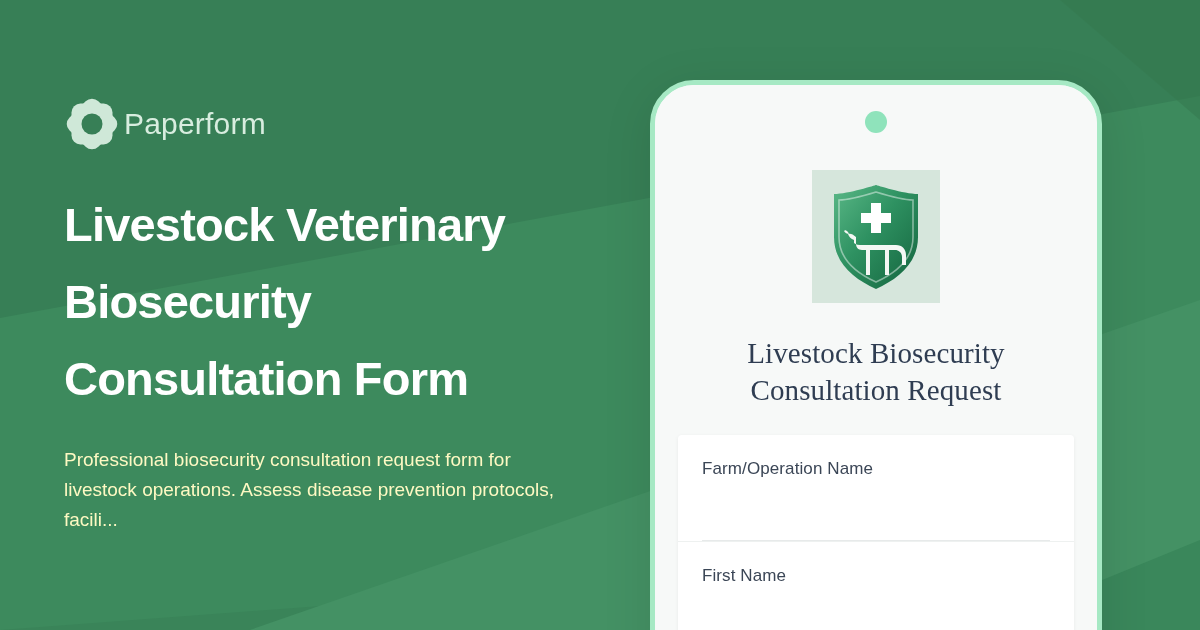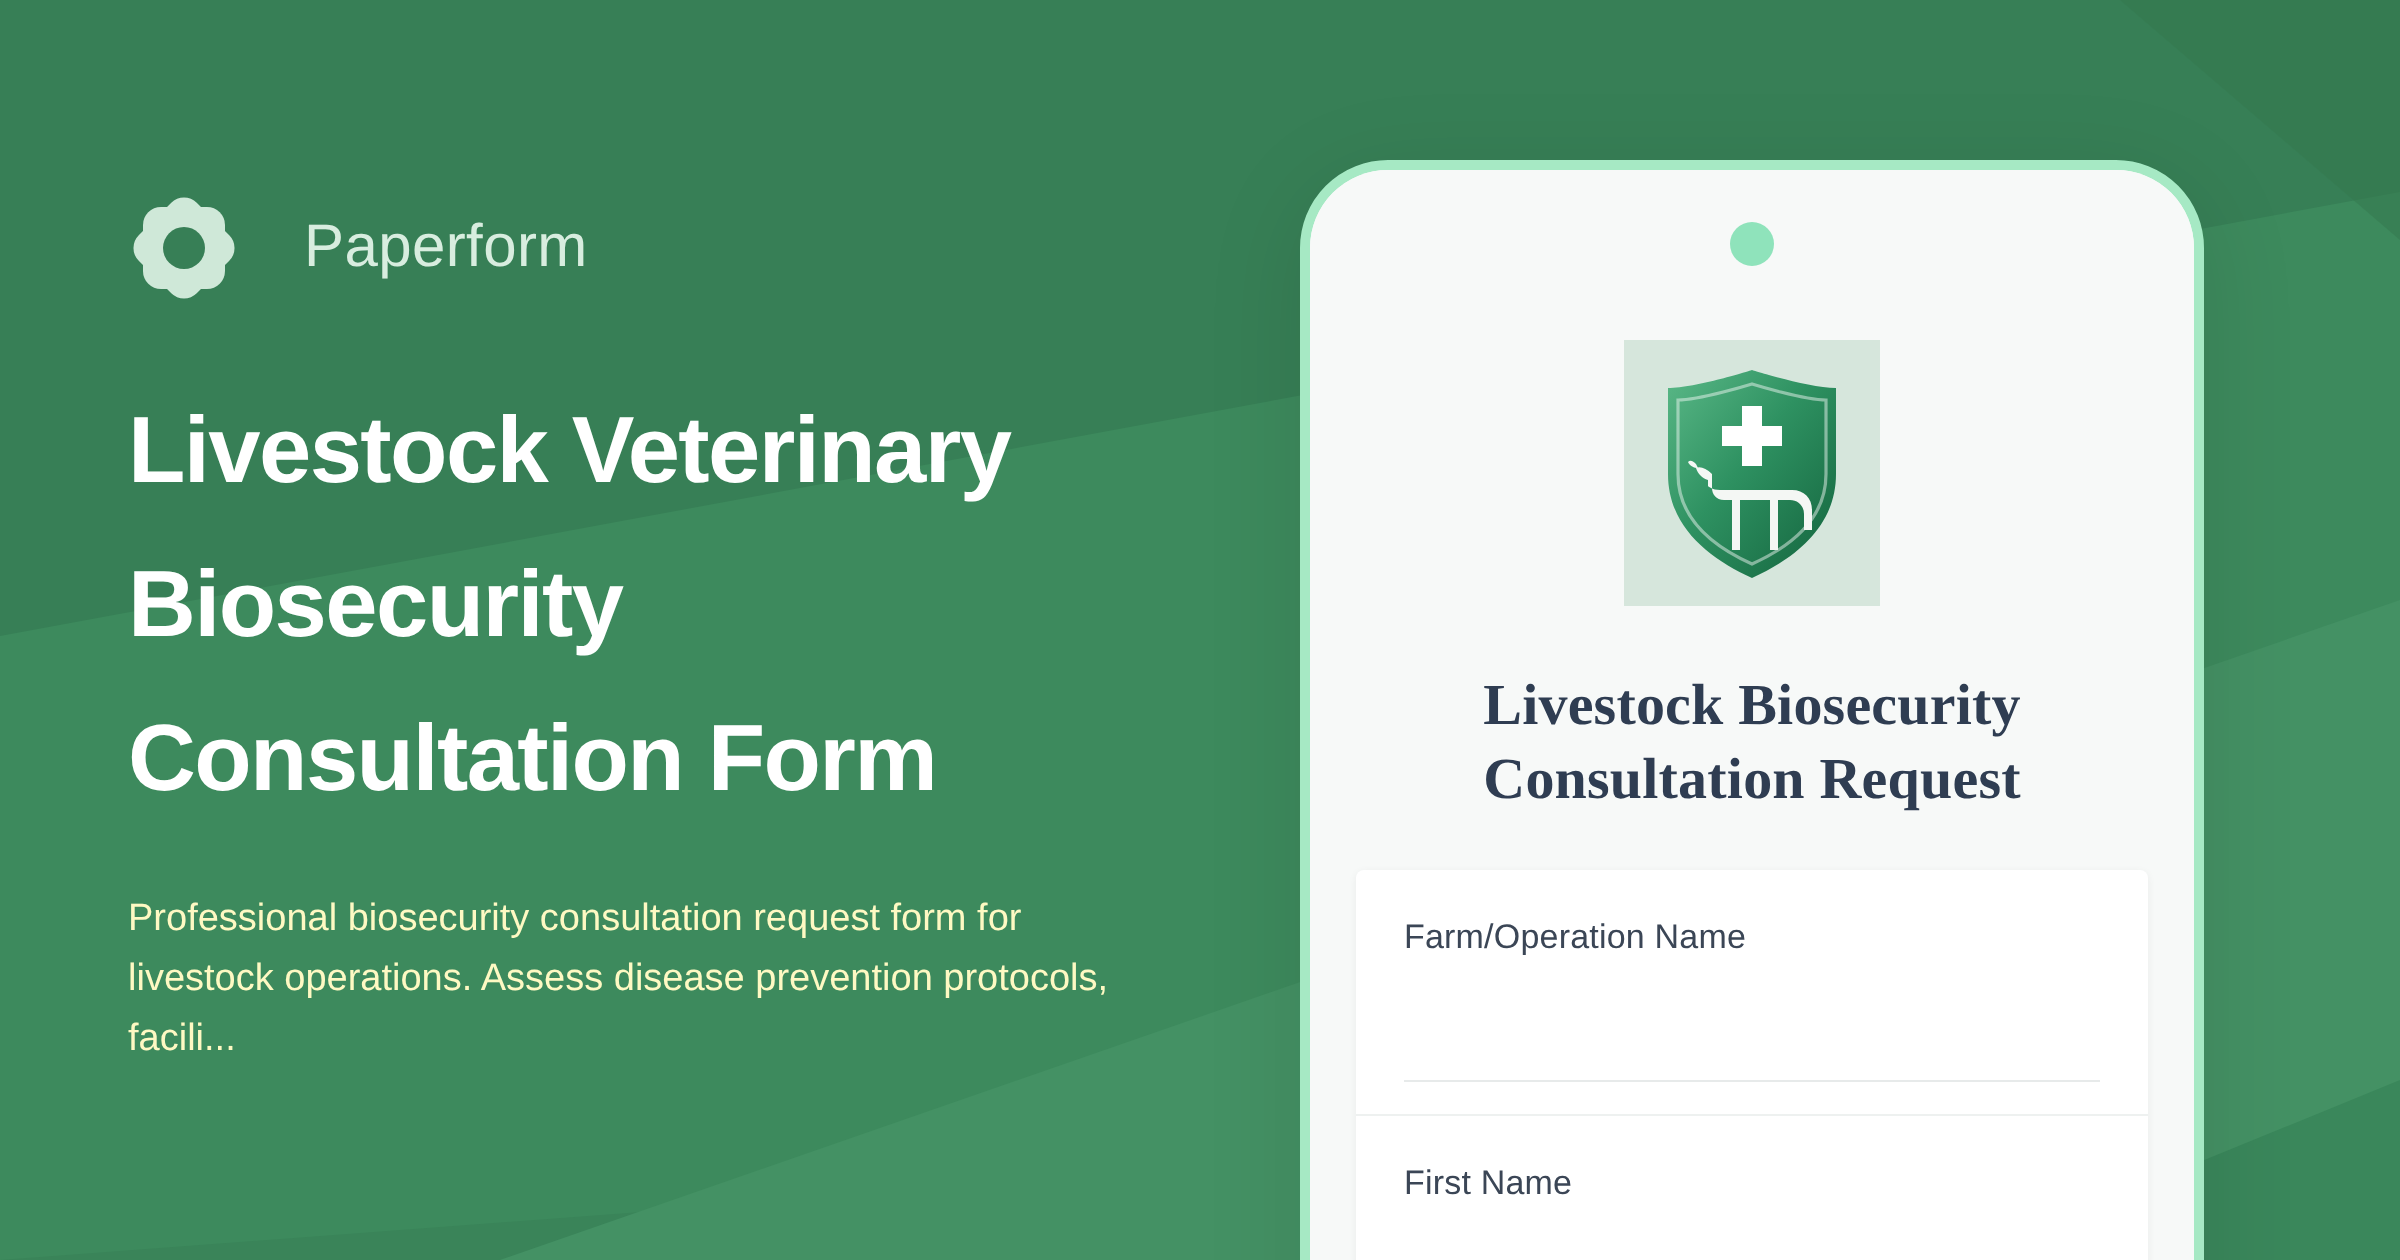--- a/index.html
+++ b/index.html
@@ -16,21 +16,21 @@
 
   
   .left-col {
     position:absolute;
     left:64px; top:0;
     width:560px; height:630px;
     display:flex; flex-direction:column; justify-content:center;
     z-index:5;
   }
 
-  .brand { display:flex; align-items:center; gap:32px; margin-bottom:34px; }
+  .brand { display:flex; align-items:center; gap:4px; margin-bottom:34px; }
   .brand-mark { width:56px; height:56px; flex:0 0 56px; display:block; }
   .brand-name {
     font-size:30px; font-weight:400; letter-spacing:0.2px;
     color:#d8eddf;
     font-family:"Liberation Sans", sans-serif;
   }
 
   .headline {
     font-size:47px;
     line-height:77px;
@@ -79,39 +79,39 @@
     background:#d6e6dc;
     display:flex; align-items:center; justify-content:center;
     flex:0 0 auto;
   }
   .hero-image svg { display:block; }
 
   .form-title {
     font-family:"Liberation Serif", serif;
     font-size:29px;
     line-height:37px;
-    font-weight:700;
+    font-weight:400;
     color:#2f3d52;
     text-align:center;
     margin-top:32px;
     letter-spacing:0.1px;
     max-width:370px;
   }
 
   .form-card {
     width:396px;
     margin-top:26px;
     background:#ffffff;
     border-radius:4px 4px 0 0;
     box-shadow:0 1px 4px rgba(20,40,30,0.06);
     flex:1 1 auto;
     overflow:hidden;
   }
   .field {
-    padding:24px 24px 16px 24px;
+    padding:24px 24px 0 24px;
     border-bottom:1px solid #eef1f0;
   }
   .field:last-child { border-bottom:none; }
   .field-label {
     font-size:17px;
     color:#3b4656;
     font-weight:400;
     letter-spacing:0.1px;
   }
   .field-input {

